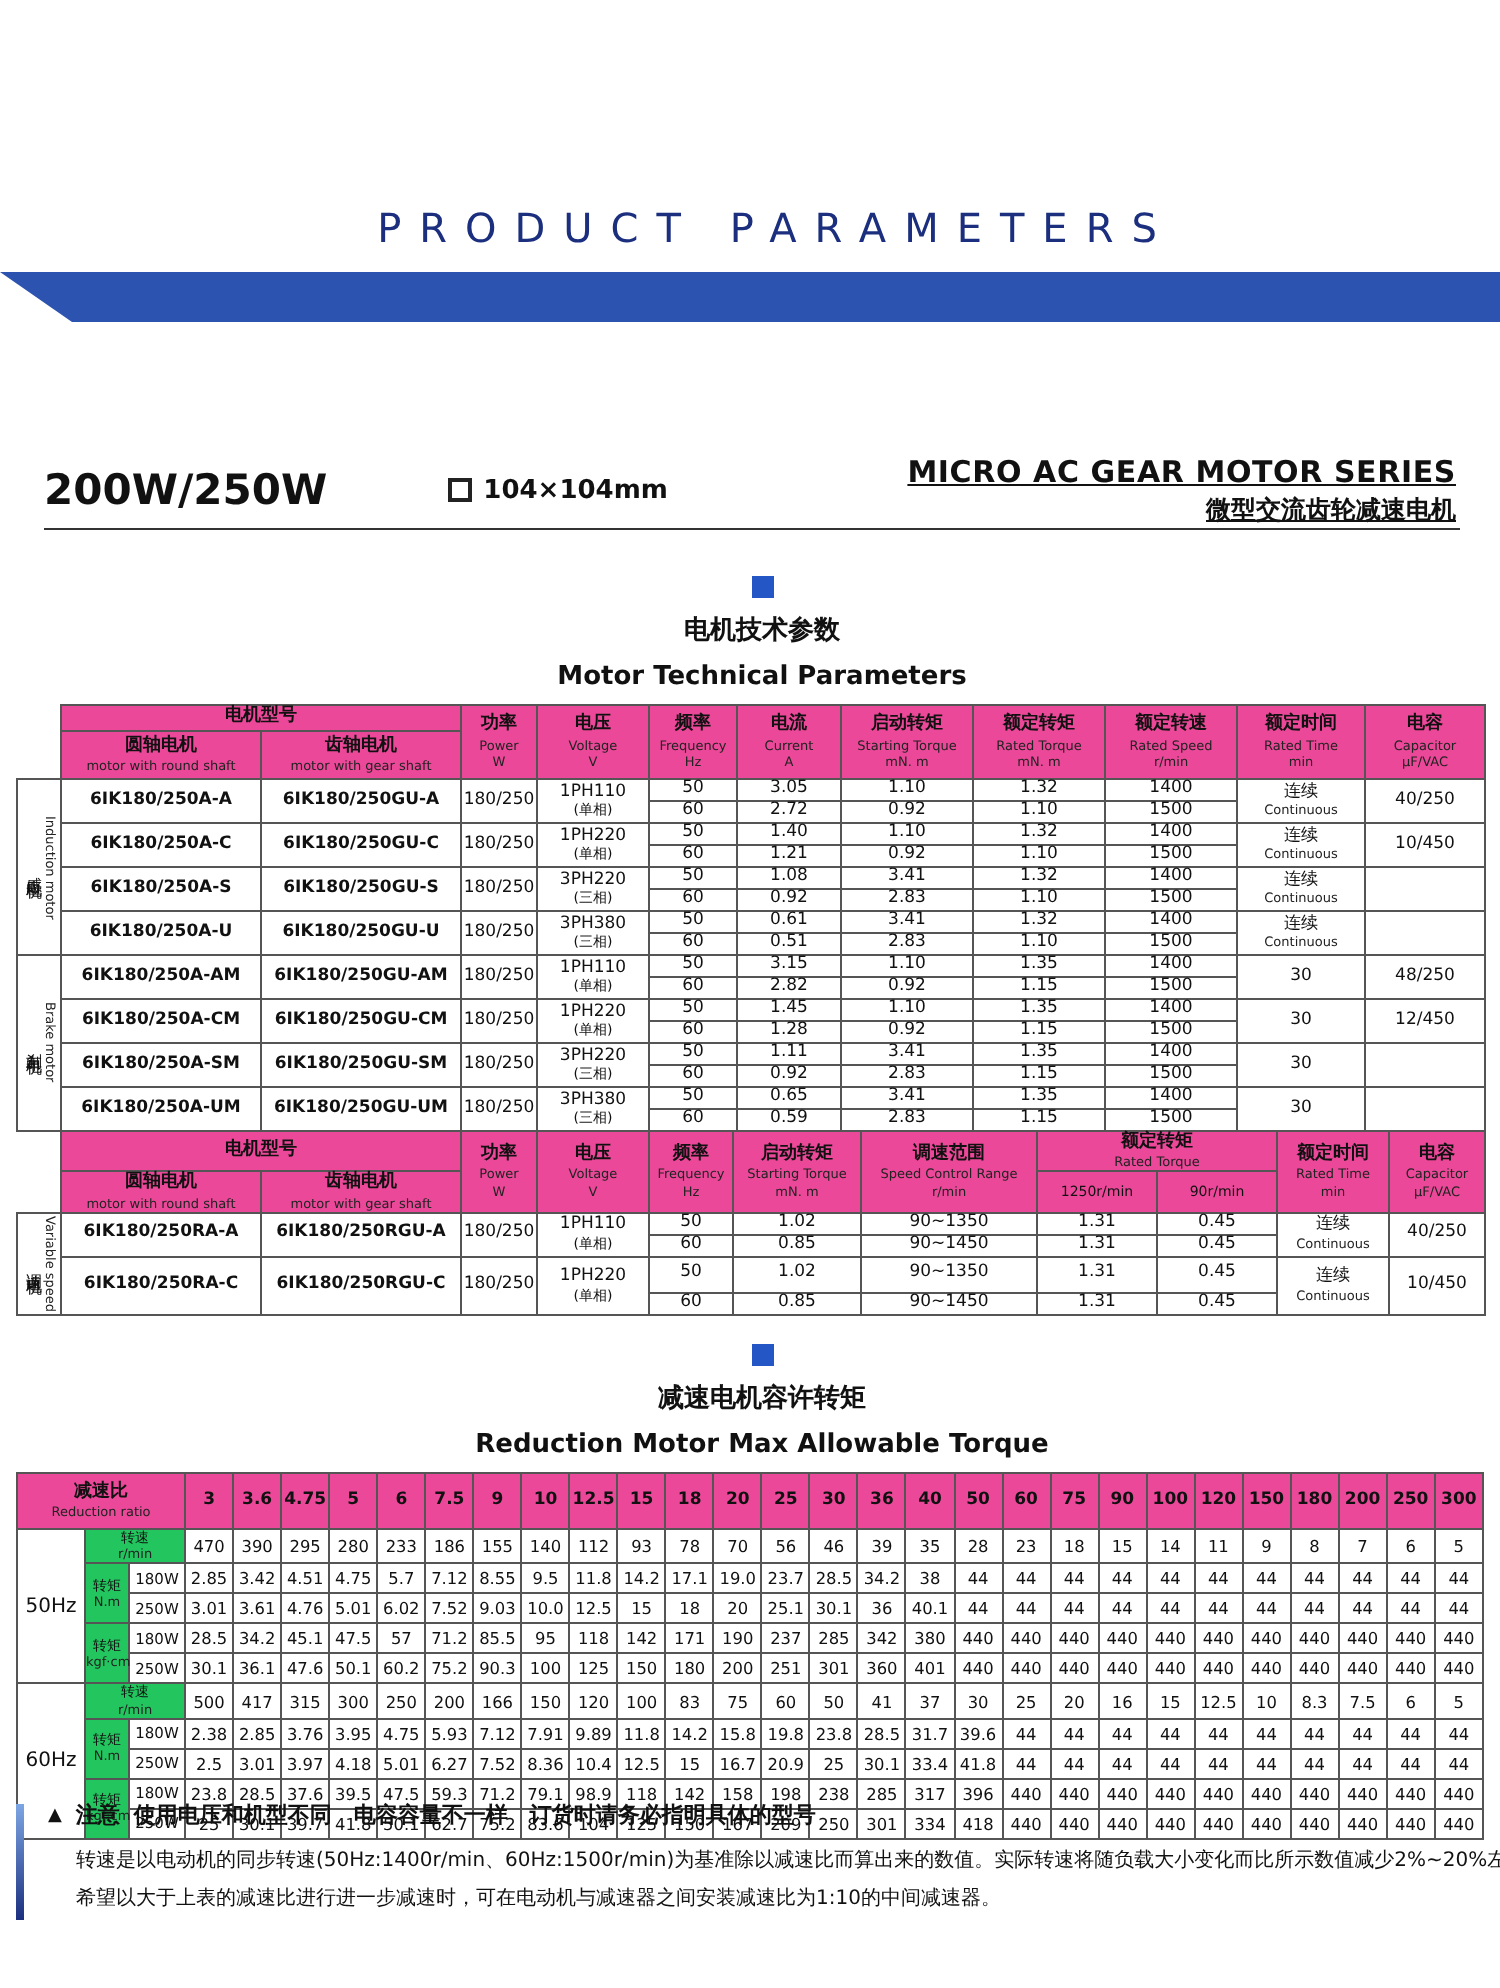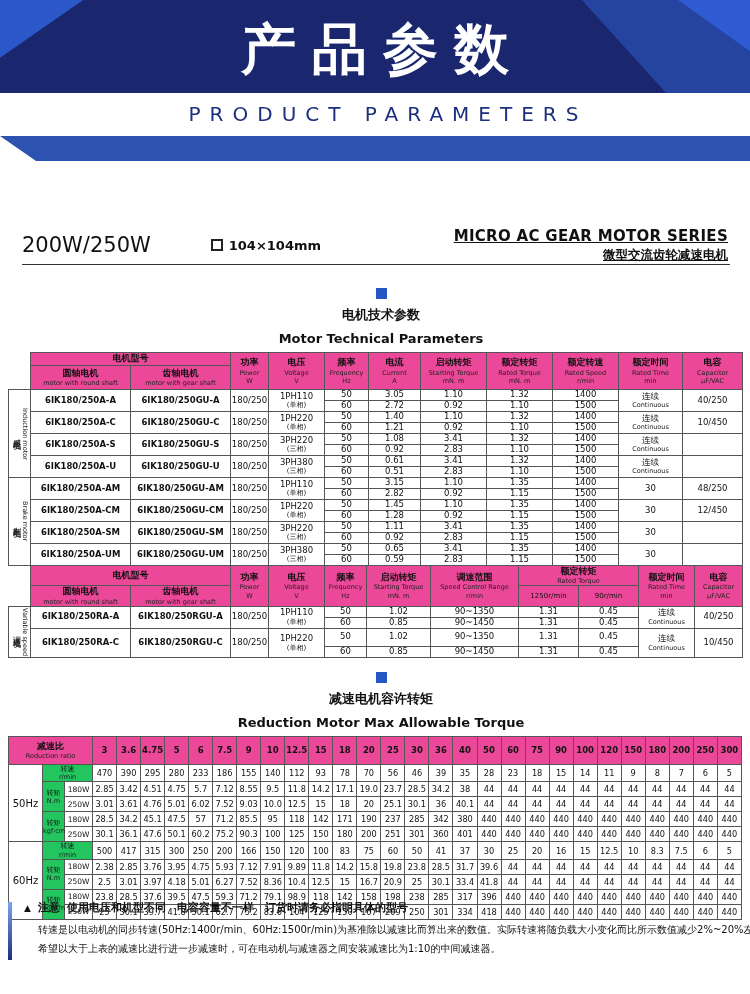--- a/index.html
+++ b/index.html
@@ -18,21 +18,21 @@
   .b-white { position:absolute; top:93px; left:0; width:100%; height:43px; background:#fff; text-align:center; }
   .b-sub { line-height:43px; color:#1b2f7e; font-size:20px; letter-spacing:9px; font-weight:500;margin-left:26px; }
   .b-strip { position:absolute; top:136px; left:0; width:100%; height:25px; background:#2d53b0; clip-path:polygon(0 0,100% 0,100% 100%,36px 100%); }
 
   
   .head-info { position:relative; height:104px; margin:0 20px 0 22px; border-bottom:1px solid #333; }
   .series { position:absolute; right:2px; top:66px; text-align:right;text-decoration:underline; }
   .series-en { font-size:15px; font-weight:bold; letter-spacing:.3px; }
   .series-zh { font-size:12.5px; font-weight:bold; margin-top:2px; }
   .model-row { position:absolute; left:0; bottom:7px; display:flex; align-items:center; }
-  .model-power { font-size:21px; font-weight:normal; }
+  .model-power { font-size:21px; font-weight:bold; }
   .frame-box { width:12px; height:12px; border:2px solid #222; display:inline-block; margin-left:60px; }
   .frame-size { font-size:13px; font-weight:bold; margin-left:6px; }
 
   
   .sec { display:flex; align-items:center; gap:7px; margin-left:12px; font-size:13px; font-weight:bold;flex-direction:column; }
   .sec .sq { width:11px; height:11px; background:#2456c6; flex:0 0 auto; }
   .sec1 { margin-top:23px; }
   .sec2 { margin-top:14px;justify-content:center; }
 
   
@@ -76,26 +76,20 @@
   .tri { font-size:9px; }
   .note2 { margin:8px 0 0 38px; font-size:10px; white-space:nowrap; overflow:hidden; }
   .note3 { margin:5px 0 0 38px; font-size:10px; }
 </style>
 </head>
 <body>
 
 <div class="page">
 
   <header class="banner">
-    <div class="b-navy">
-      <div class="acc-tr"></div>
-      <div class="acc-tr2"></div>
-      <div class="acc-tl"></div>
-      <div class="b-title">产品参数</div>
-    </div>
     <div class="b-white">
       <span class="b-sub">PRODUCT PARAMETERS</span>
     </div>
     <div class="b-strip"></div>
   </header>
 
   <div class="head-info">
     <div class="series">
       <div class="series-en">MICRO AC GEAR MOTOR SERIES</div>
       <div class="series-zh">微型交流齿轮减速电机</div>

